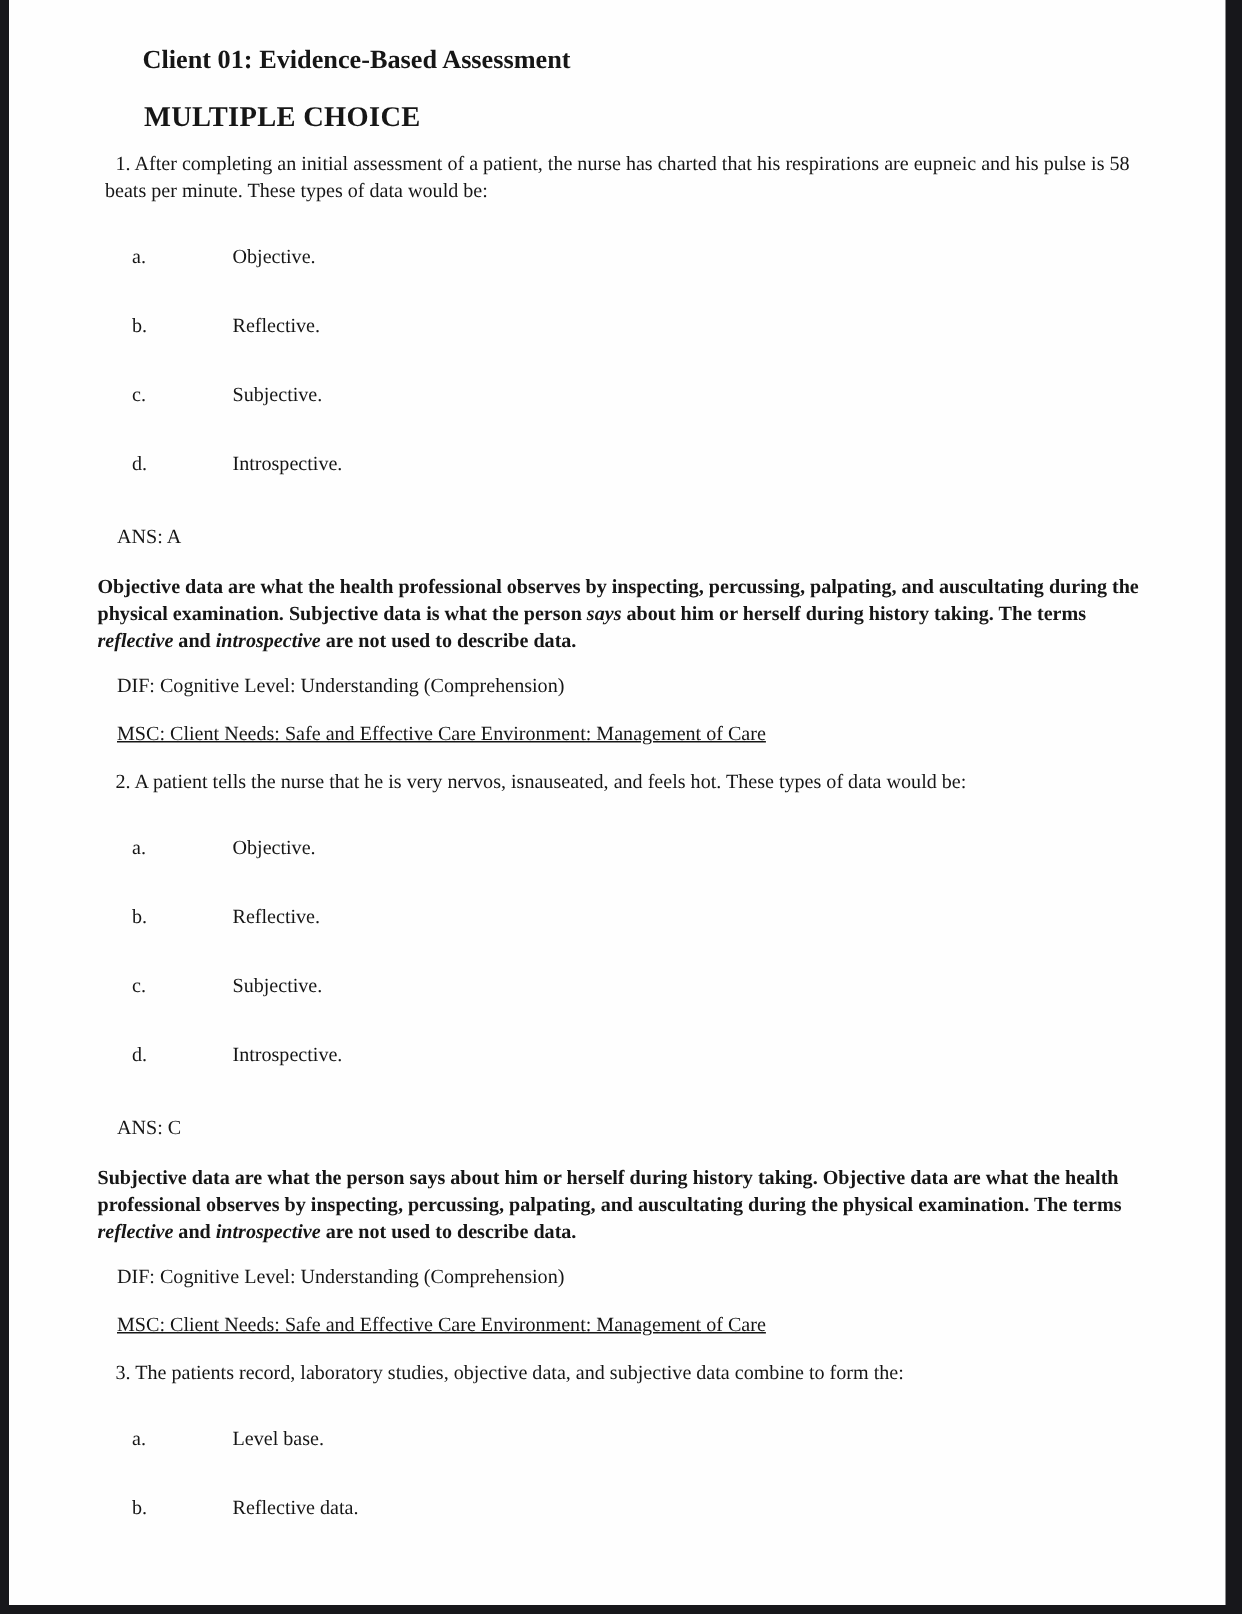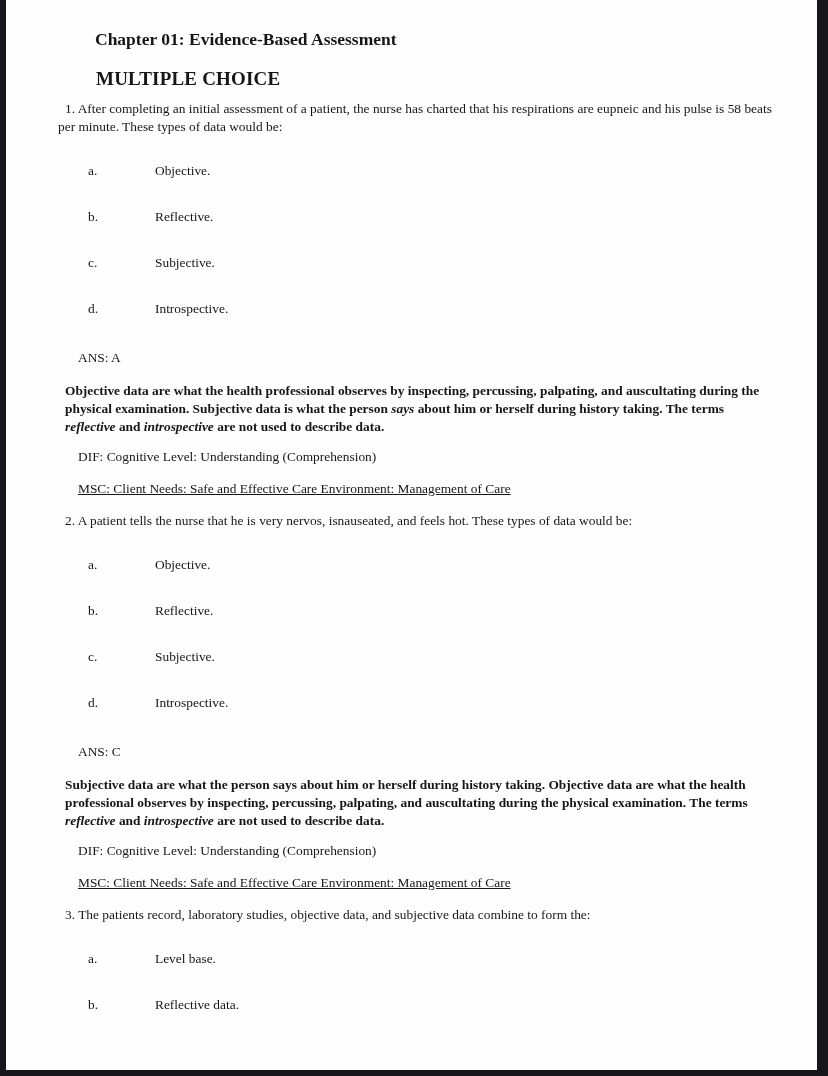--- a/index.html
+++ b/index.html
@@ -32,21 +32,21 @@
     line-height: 22px;
     font-weight: bold;
   }
   .section-heading {
     margin: 20px 0 0 38px;
     font-size: 19px;
     line-height: 18px;
     font-weight: bold;
     letter-spacing: 0.2px;
   }
-  p { margin: 0; font-size: 13.4px; line-height: 18px; }
+  p { margin: 12px; font-size: 13.4px; line-height: 18px; }
   .question.first { margin-top: 12px; }
   .question.follow { margin-top: 14px; }
   .stem { text-indent: 7px; }
   .options { margin-top: 26px; }
   .option { display: flex; margin-bottom: 28px; font-size: 13.4px; line-height: 18px; }
   .option:last-child { margin-bottom: 0; }
   .letter { margin-left: 30px; width: 67px; flex: 0 0 67px; }
   .ans { margin-top: 31px; margin-left: 20px; }
   .rationale { margin-top: 15px; margin-left: 7px; font-weight: bold; }
   .meta { margin-left: 20px; }
@@ -56,21 +56,21 @@
 </head>
 <body>
 
 <div class="frame-strip frame-left"></div>
 <div class="frame-strip frame-right"></div>
 <div class="frame-strip frame-bottom"></div>
 
 <div class="page">
   <div class="content">
 
-    <h1 class="doc-title">Chapter 01: Evidence-Based Assessment</h1>
+    <h1 class="doc-title">Client 01: Evidence-Based Assessment</h1>
     <h2 class="section-heading">MULTIPLE CHOICE</h2>
 
     <div class="question first">
       <p class="stem">1. After completing an initial assessment of a patient, the nurse has charted that his respirations are eupneic and his pulse is 58 beats per minute. These types of data would be:</p>
       <div class="options">
         <div class="option">
           <span class="letter">a.</span>
           <span class="opt-text">Objective.</span>
         </div>
         <div class="option">

